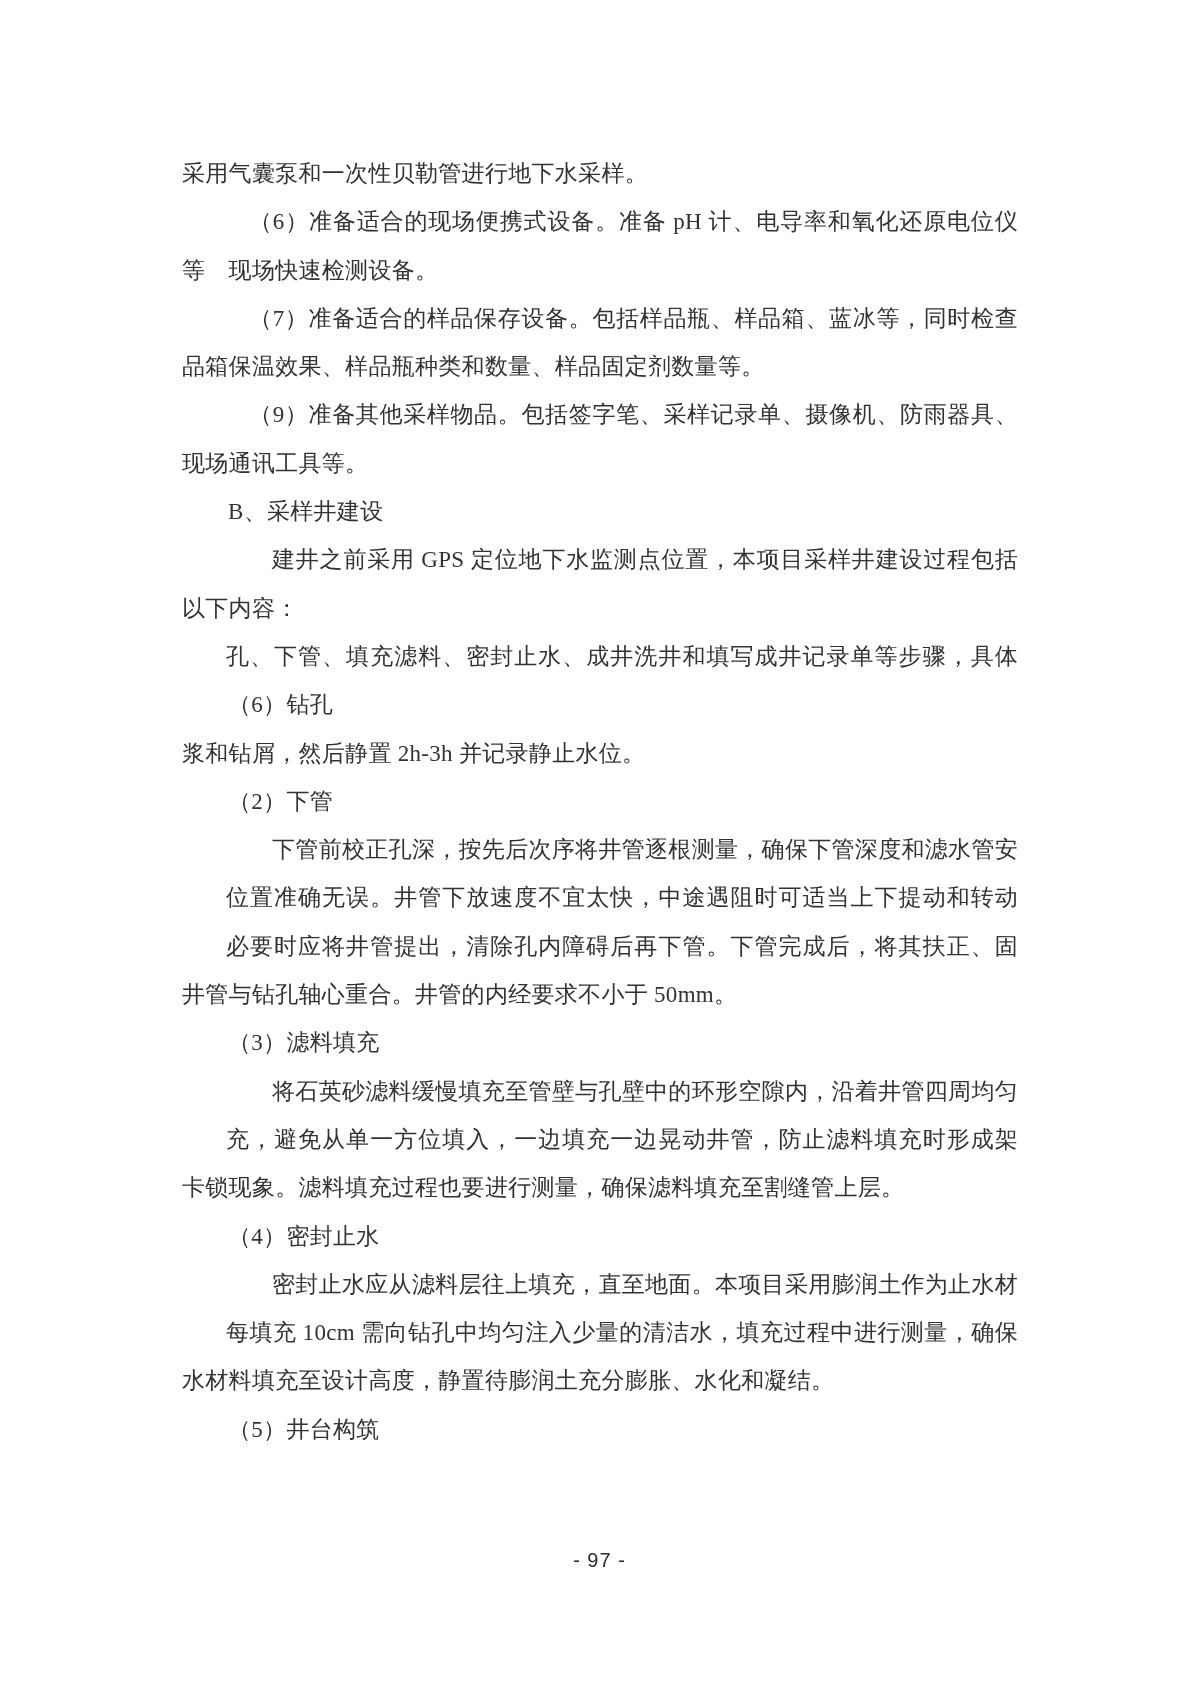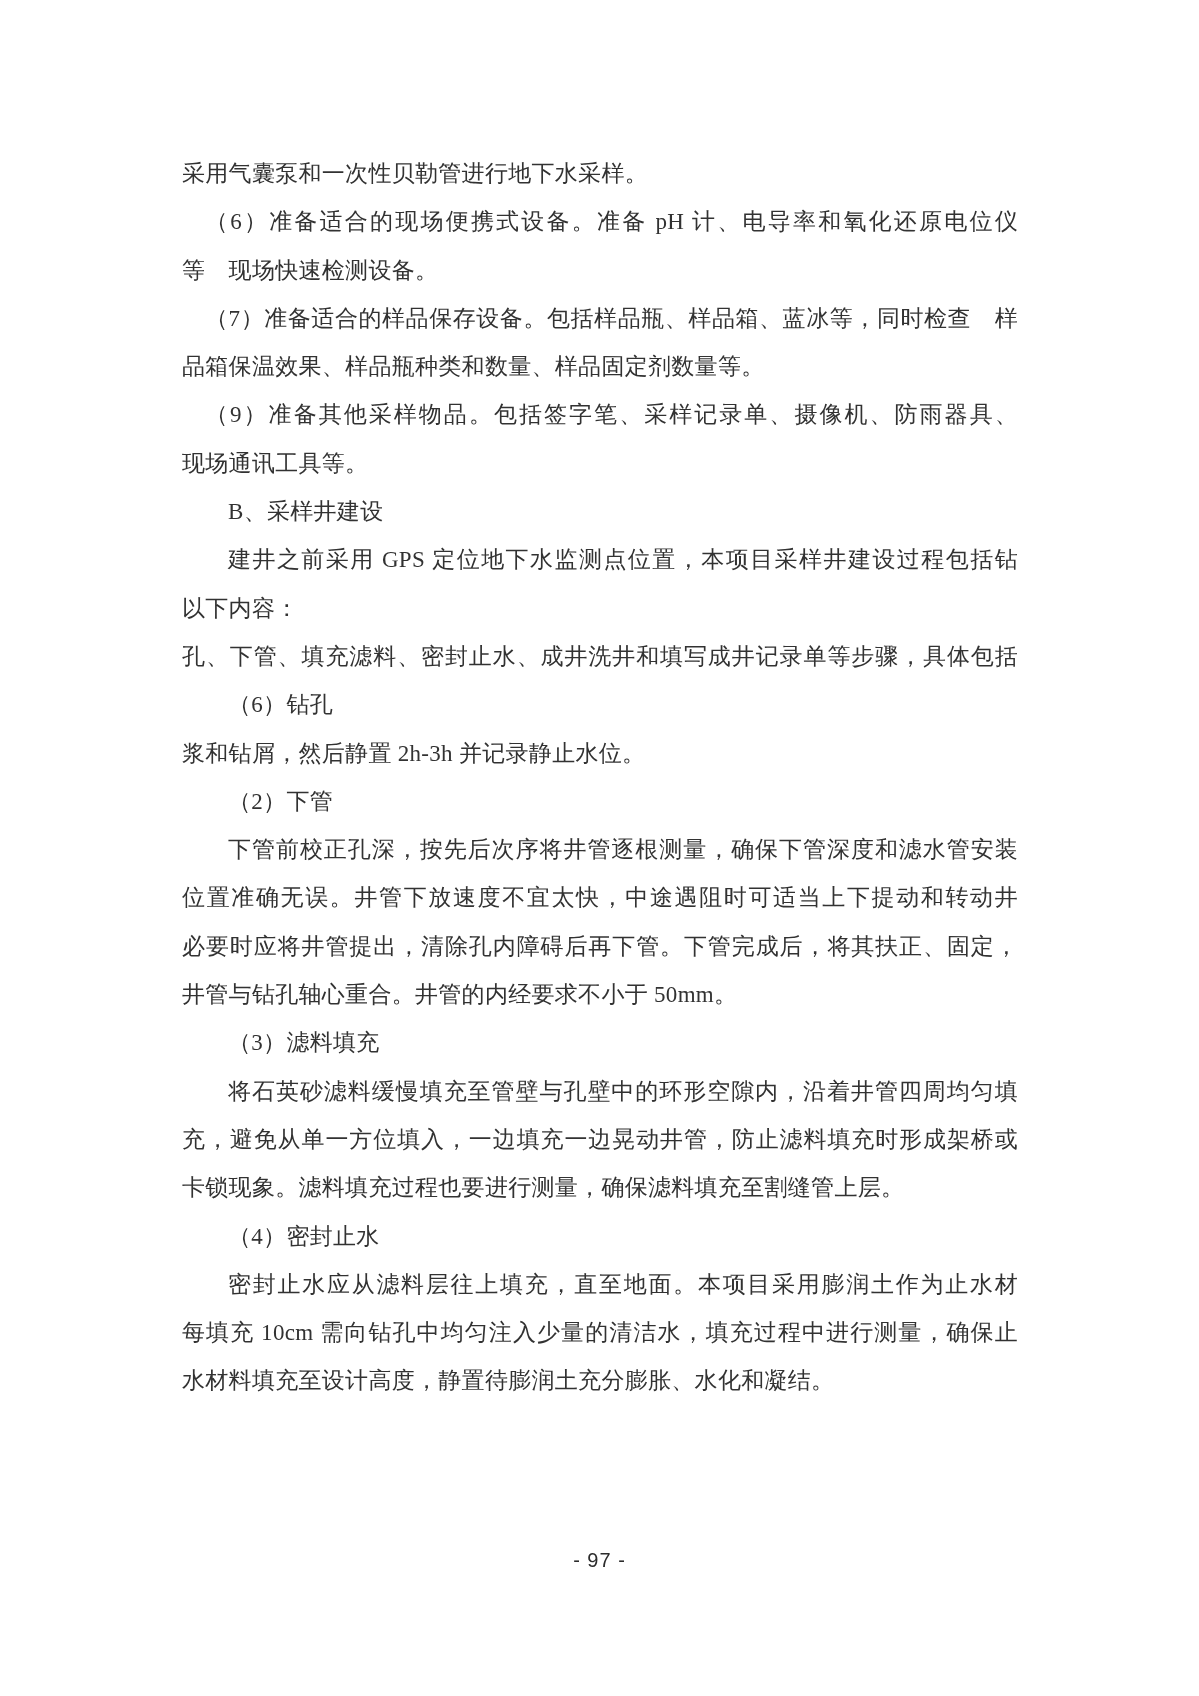--- a/index.html
+++ b/index.html
@@ -27,21 +27,21 @@
     line-height: 48.3px;
     font-size: 23px;
     overflow: hidden;
     text-align: left;
     letter-spacing: 0.3px;
   }
   .indent-0 { padding-left: 0; }
   .indent-1 { padding-left: 23px; }
   .indent-2 { padding-left: 46px; font-family: Liberation Serif, serif; }
   
-  .justify { text-align: justify; }
+  .justify { text-align: justify; margin-left: 44px; }
   .justify::after {
     content: "";
     display: inline-block;
     width: 100%;
     height: 0;
   }
   .footer {
     position: absolute;
     left: 0;
     top: 1549px;
@@ -77,15 +77,16 @@
       <div class="line indent-0 justify">必要时应将井管提出，清除孔内障碍后再下管。下管完成后，将其扶正、固定，</div>
       <div class="line indent-0">井管与钻孔轴心重合。井管的内经要求不小于 50mm。</div>
       <div class="line indent-2">（3）滤料填充</div>
       <div class="line indent-2 justify">将石英砂滤料缓慢填充至管壁与孔壁中的环形空隙内，沿着井管四周均匀填</div>
       <div class="line indent-0 justify">充，避免从单一方位填入，一边填充一边晃动井管，防止滤料填充时形成架桥或</div>
       <div class="line indent-0">卡锁现象。滤料填充过程也要进行测量，确保滤料填充至割缝管上层。</div>
       <div class="line indent-2">（4）密封止水</div>
       <div class="line indent-2 justify">密封止水应从滤料层往上填充，直至地面。本项目采用膨润土作为止水材料，</div>
       <div class="line indent-0 justify">每填充 10cm 需向钻孔中均匀注入少量的清洁水，填充过程中进行测量，确保止</div>
       <div class="line indent-0">水材料填充至设计高度，静置待膨润土充分膨胀、水化和凝结。</div>
+      <div class="line indent-2">（5）井台构筑</div>
     </div>
   <div class="footer">- 97 -</div>
 </div>
 
 </body></html>

